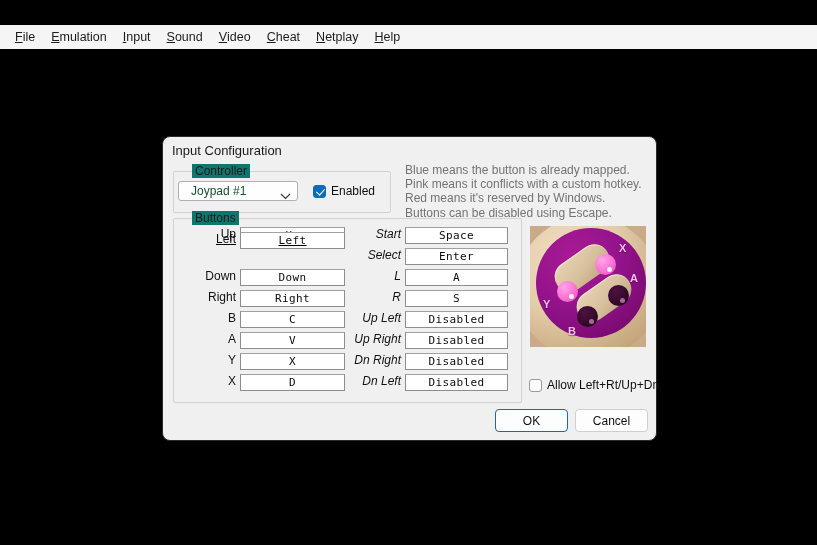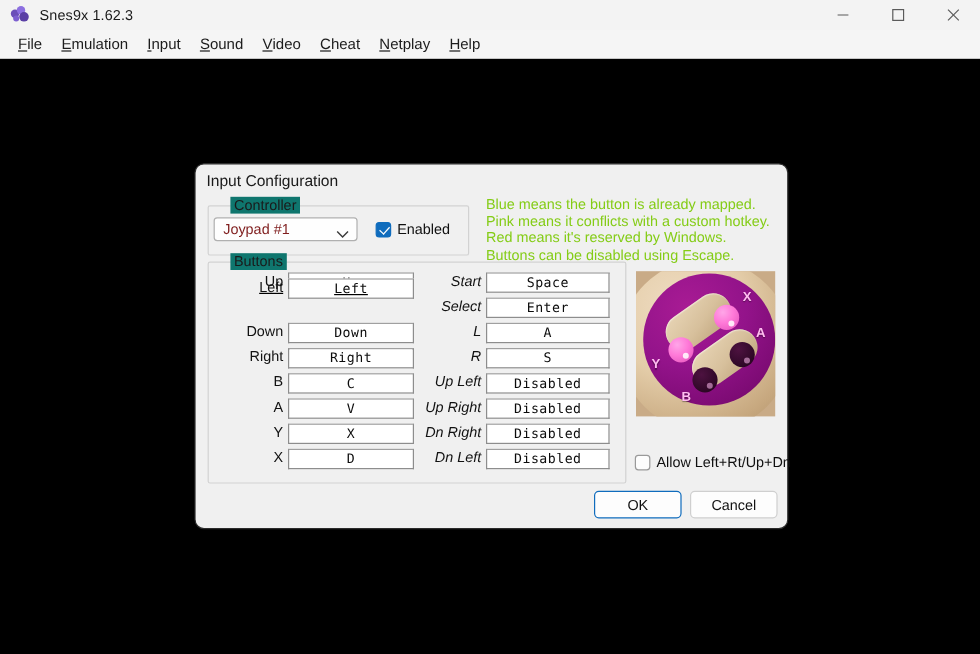--- a/index.html
+++ b/index.html
@@ -103,22 +103,22 @@
   .combo {
     position: absolute;
     left: 178px; top: 181px;
     width: 120px; height: 20px;
     background: #fefefe;
     border: 1px solid #b0b0b0;
     border-radius: 3px;
     display: flex; align-items: center;
   }
   .combo .combo-val {
-    font-size: 12px; color: #7f1d1d;
-    padding-left: 7px;
+    font-size: 12px; color: #14532d;
+    padding-left: 12px;
   }
   .combo .chev {
     position: absolute; right: 6px; top: 4px;
     color: #444;
   }
 
   
   .chk-row {
     position: absolute;
     display: flex; align-items: center;
@@ -146,21 +146,21 @@
   }
   .chk-label {
     font-size: 12px; color: #101010;
     margin-left: 5px; white-space: nowrap;
   }
 
   
   .hints {
     position: absolute;
     left: 405px; top: 163px;
-    font-size: 12px; color: #84cc16;
+    font-size: 12px; color: #737373;
     line-height: 14.2px;
   }
   .hints div { white-space: nowrap; }
 
   
   .map-row {
     position: absolute;
     display: flex; 
   }
   .map-label {
@@ -269,47 +269,20 @@
     background: #fdfdfd;
   }
   #ok-button     { left: 495px; top: 409px; width: 73px; }
   #cancel-button { left: 575px; top: 409px; width: 73px; }
 </style>
 </head>
 <body>
 
 <div id="app">
 
-  <div class="titlebar">
-    <span class="app-icon">
-      <i class="d1"></i>
-        <i class="d2"></i>
-        <i class="d3"></i>
-        <i class="d4"></i>
-    </span>
-    <span class="title-text">Snes9x 1.62.3</span>
-    <div class="win-controls">
-      <div class="win-btn">
-        <svg width="11" height="11" viewBox="0 0 11 11">
-            <line x1="1" y1="5.5" x2="10" y2="5.5" stroke="#5a5a5a" stroke-width="1"></line>
-          </svg>
-      </div>
-      <div class="win-btn">
-        <svg width="11" height="11" viewBox="0 0 11 11">
-            <rect x="1" y="1" width="9" height="9" fill="none" stroke="#5a5a5a" stroke-width="1"></rect>
-          </svg>
-      </div>
-      <div class="win-btn">
-        <svg width="11" height="11" viewBox="0 0 11 11">
-            <line x1="1" y1="1" x2="10" y2="10" stroke="#5a5a5a" stroke-width="1"></line>
-            <line x1="10" y1="1" x2="1" y2="10" stroke="#5a5a5a" stroke-width="1"></line>
-          </svg>
-      </div>
-    </div>
-  </div>
 
   <div class="menubar">
     <div class="menu-item">
         <u>F</u>
         <span>ile</span>
       </div>
     <div class="menu-item">
         <u>E</u>
         <span>mulation</span>
       </div>

